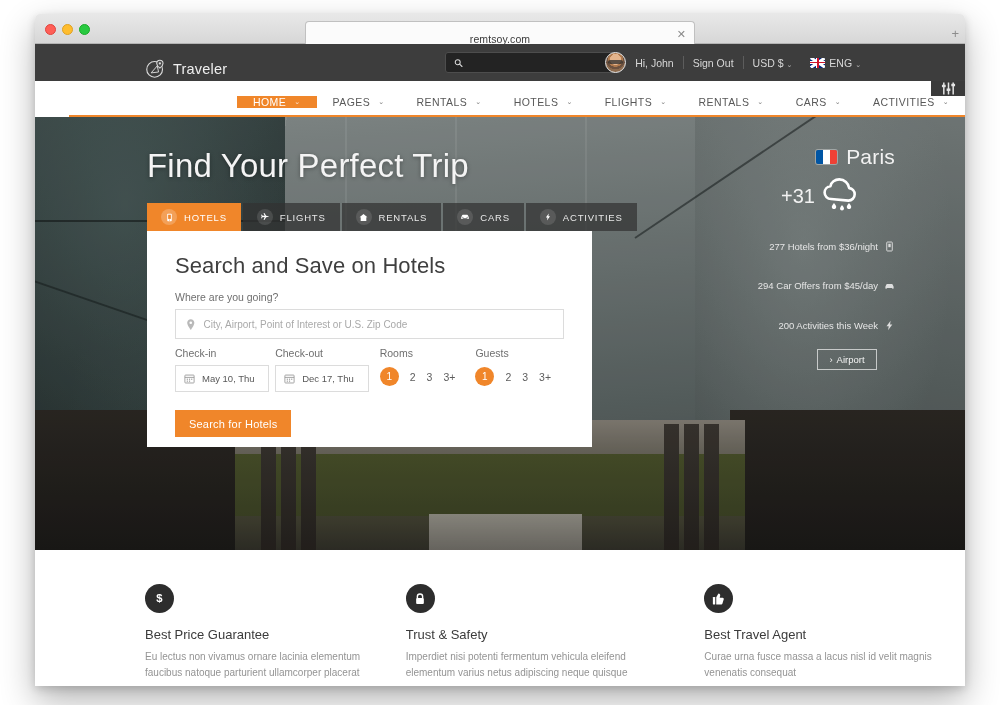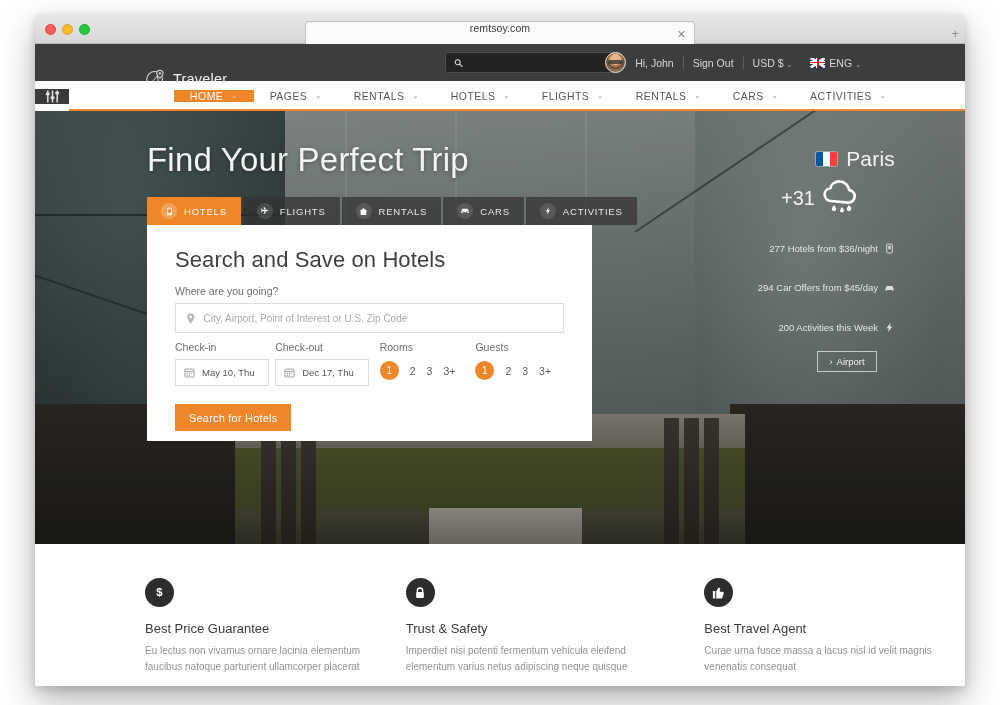--- a/index.html
+++ b/index.html
@@ -36,21 +36,21 @@
     position: absolute; left: 0; right: 0; bottom: 0; top: 4px;
   }
   .browser-tab {
     position: absolute;
     left: 270px; top: 3px;
     width: 390px; height: 24px;
     background: #fbfbfb;
     border: 1px solid #c0c0c0;
     border-bottom: none;
     border-radius: 4px 4px 0 0;
-    display: flex; align-items: flex-start; justify-content: center;
+    display: flex; align-items: flex-end; justify-content: center;
   }
   .browser-tab .tab-title {
     font-size: 10.5px; color: #3a3a3a; letter-spacing: .1px;
   }
   .tab-close {
     position: absolute; right: 8px; top: 50%; transform: translateY(-50%);
     font-size: 11px; color: #8a8a8a; line-height: 1;
   }
   .newtab {
     position: absolute; right: 6px; top: 9px;
@@ -58,21 +58,21 @@
   }
 
   
   .site-header {
     position: relative;
     height: 37px;
     background: #3d3d3d;
     display: flex; align-items: center;
   }
   .logo-wrap {
-    position: absolute; left: 110px; top: 16px; height: 37px;
+    position: absolute; left: 110px; top: 6px; height: 37px;
     display: flex; align-items: center; gap: 7px;
   }
   .logo-mark { width: 21px; height: 21px; }
   .logo-text { color: #efefef; font-size: 14.5px; letter-spacing: .2px; }
 
   .header-search {
     position: absolute; left: 410px; top: 8px;
     width: 172px; height: 21px;
     background: #232323;
     border: 1px solid #4d4d4d;
@@ -113,22 +113,22 @@
   .flag-uk .d1 { width: 18px; height: 2.5px; left: -1px; top: 3.6px; transform: rotate(34deg); }
   .flag-uk .d2 { width: 18px; height: 2.5px; left: -1px; top: 3.6px; transform: rotate(-34deg); }
   .flag-uk .hbar { width: 100%; height: 3px; top: 3.5px; left: 0; }
   .flag-uk .vbar { height: 100%; width: 3px; left: 6px; top: 0; }
   .flag-uk .hbar-r { width: 100%; height: 1.6px; top: 4.2px; left: 0; background: #cf142b; }
   .flag-uk .vbar-r { height: 100%; width: 1.6px; left: 6.7px; top: 0; background: #cf142b; }
   .caret { font-size: 7px; margin-left: 3px; opacity: .8; }
 
   
   .nav-bar {
-    position: relative; height: 30px; background: #ffffff;
-    display: flex; align-items: center;
+    position: relative; height: 36px; background: #ffffff;
+    display: flex; align-items: flex-end; flex-direction: column;
   }
   .nav-tool {
     width: 34px; background: #3a3a3a;
     display: flex; align-items: center; justify-content: center;
     flex: none;
   }
   .nav-items { display: flex; align-items: stretch; margin-left: 105px; }
   .nav-item {
     display: flex; align-items: center; gap: 5px;
     padding: 0 16px;
@@ -271,21 +271,21 @@
   }
   .search-btn {
     margin-top: 18px; display: inline-flex; align-items: center; justify-content: center;
     height: 27px; padding: 0 14px;
     background: #f0862a; color: #ffffff; font-size: 11px; letter-spacing: .2px;
     border: none; cursor: pointer;
     font-family: "Liberation Sans", sans-serif;
   }
 
   
-  .city-widget { position: absolute; right: 70px; top: 36px; width: 200px; color: #f2f2f2; }
+  .city-widget { position: absolute; right: 70px; top: 28px; width: 200px; color: #f2f2f2; }
   .city-row { display: flex; align-items: center; justify-content: flex-end; gap: 9px; }
   .flag-fr {
     width: 21px; height: 14px; border-radius: 2px; overflow: hidden; display: flex;
     box-shadow: 0 0 0 1px rgba(255,255,255,.35);
   }
   .flag-fr i { flex: 1; }
   .flag-fr .b { background: #0055a4; }
   .flag-fr .w { background: #ffffff; }
   .flag-fr .r { background: #ef4135; }
   .city-name { font-size: 21px; font-weight: 300; letter-spacing: .2px; }

